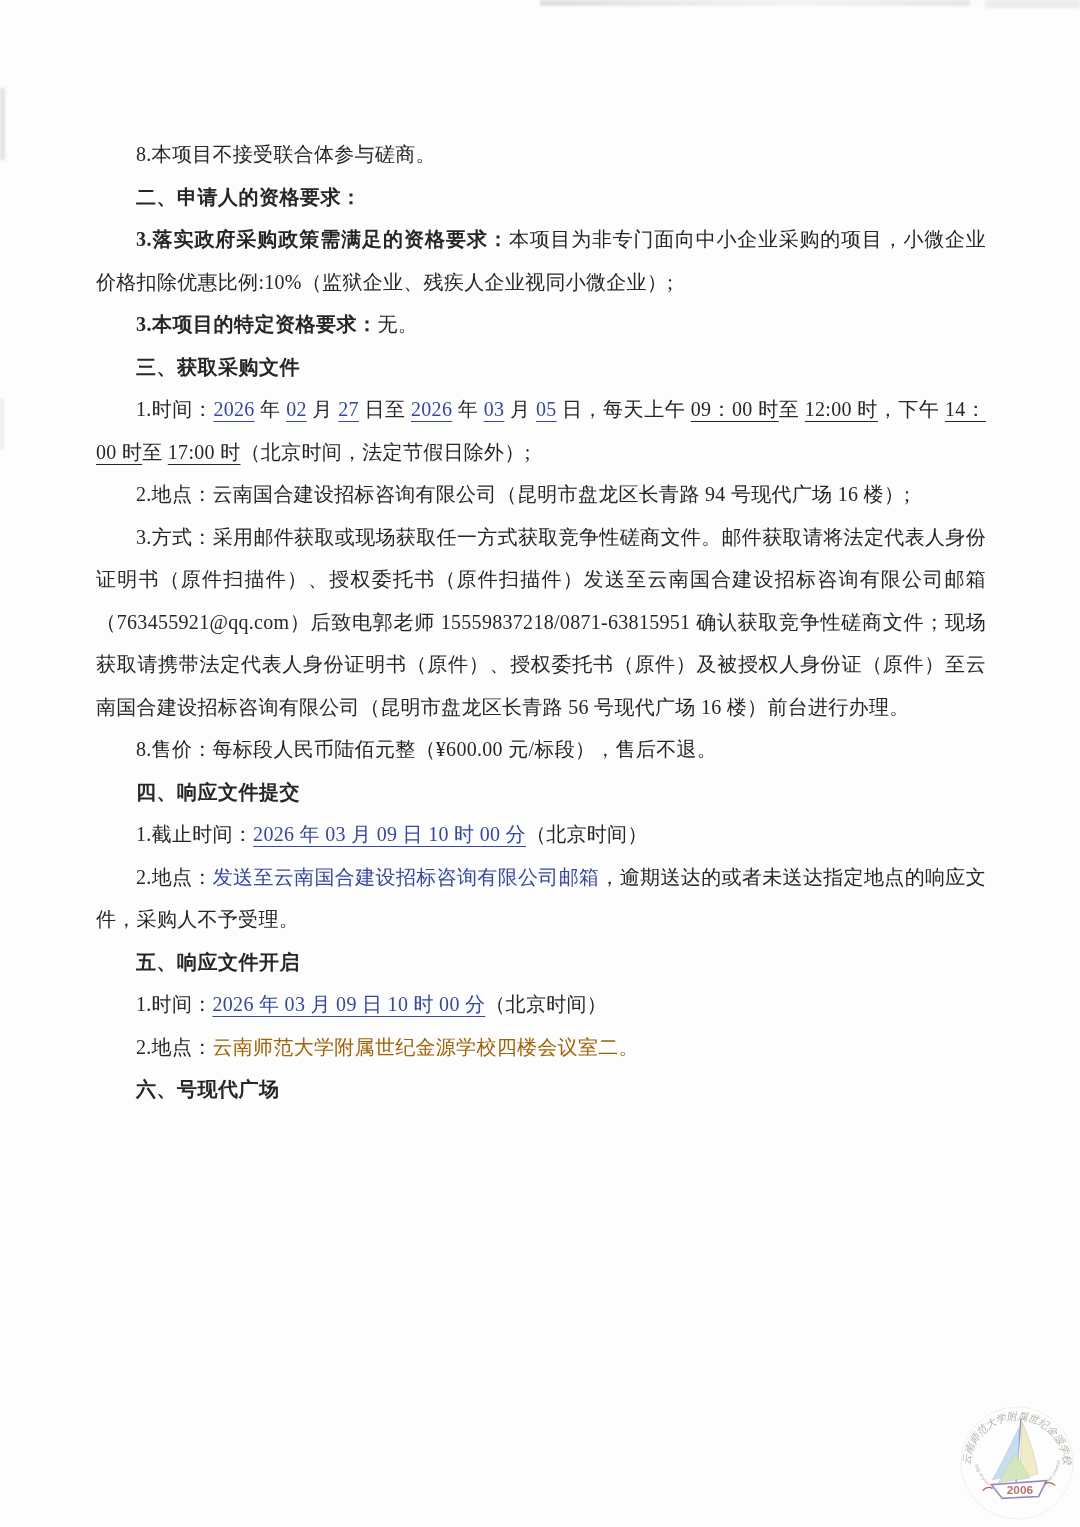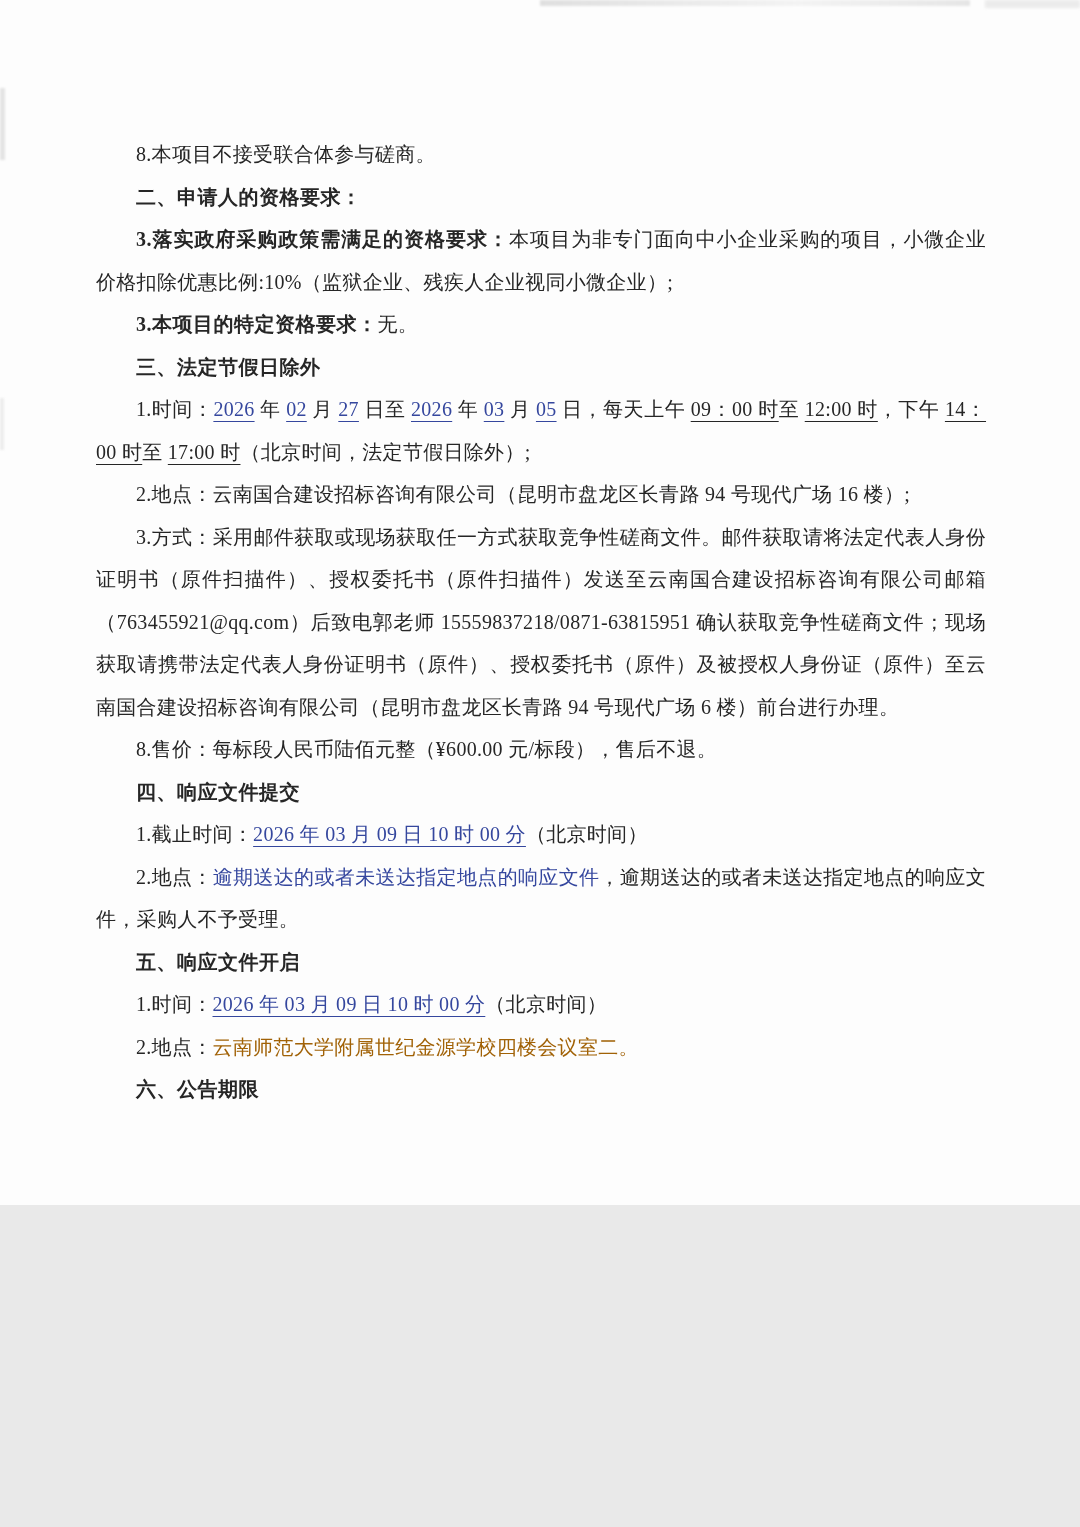--- a/index.html
+++ b/index.html
@@ -1,20 +1,20 @@
 <!DOCTYPE html>
 <html><head>
 <meta charset="utf-8">
 <style>
   * { margin: 0; padding: 0; box-sizing: border-box; }
   html, body { background: #e9e9e9; }
   .page {
     position: relative;
     width: 1080px;
-    height: 1205px;
+    height: 1527px;
     margin: 0 auto;
     background: #fdfdfd;
     overflow: hidden;
     font-family: "Liberation Serif", "DejaVu Serif", serif;
   }
   .doc-body {
     position: absolute;
     left: 96px;
     top: 133px;
     width: 890px;
@@ -56,32 +56,32 @@
   <div class="artifact artifact-top-1"></div>
   <div class="artifact artifact-top-2"></div>
   <div class="artifact artifact-left-1"></div>
   <div class="artifact artifact-left-2"></div>
 
   <div class="doc-body" id="doc-body" style="color: rgb(38, 38, 38);">
       <p><span>8.本项目不接受联合体参与磋商。</span></p>
       <p><span class="run-b">二、申请人的资格要求：</span></p>
       <p><span class="run-b">3.落实政府采购政策需满足的资格要求：</span><span>本项目为非专门面向中小企业采购的项目，小微企业价格扣除优惠比例:10%（监狱企业、残疾人企业视同小微企业）;</span></p>
       <p><span class="run-b">3.本项目的特定资格要求：</span><span>无。</span></p>
-      <p><span class="run-b">三、法定节假日除外</span></p>
+      <p><span class="run-b">三、获取采购文件</span></p>
       <p><span>1.时间：</span><span class="run-lu" style="color: rgb(53, 71, 158);">2026</span><span> 年 </span><span class="run-lu" style="color: rgb(53, 71, 158);">02</span><span> 月 </span><span class="run-lu" style="color: rgb(53, 71, 158);">27</span><span> 日至 </span><span class="run-lu" style="color: rgb(53, 71, 158);">2026</span><span> 年 </span><span class="run-lu" style="color: rgb(53, 71, 158);">03</span><span> 月 </span><span class="run-lu" style="color: rgb(53, 71, 158);">05</span><span> 日，每天上午 </span><span class="run-u">09：00 时</span><span>至 </span><span class="run-u">12:00 时</span><span>，下午 </span><span class="run-u">14：00 时</span><span>至 </span><span class="run-u">17:00 时</span><span>（北京时间，法定节假日除外）;</span></p>
       <p><span>2.地点：云南国合建设招标咨询有限公司（昆明市盘龙区长青路 94 号现代广场 16 楼）;</span></p>
-      <p><span>3.方式：采用邮件获取或现场获取任一方式获取竞争性磋商文件。邮件获取请将法定代表人身份证明书（原件扫描件）、授权委托书（原件扫描件）发送至云南国合建设招标咨询有限公司邮箱（763455921@qq.com）后致电郭老师 15559837218/0871-63815951 确认获取竞争性磋商文件；现场获取请携带法定代表人身份证明书（原件）、授权委托书（原件）及被授权人身份证（原件）至云南国合建设招标咨询有限公司（昆明市盘龙区长青路 94 号现代广场 6 楼）前台进行办理。</span></p>
+      <p><span>3.方式：采用邮件获取或现场获取任一方式获取竞争性磋商文件。邮件获取请将法定代表人身份证明书（原件扫描件）、授权委托书（原件扫描件）发送至云南国合建设招标咨询有限公司邮箱（763455921@qq.com）后致电郭老师 15559837218/0871-63815951 确认获取竞争性磋商文件；现场获取请携带法定代表人身份证明书（原件）、授权委托书（原件）及被授权人身份证（原件）至云南国合建设招标咨询有限公司（昆明市盘龙区长青路 56 号现代广场 16 楼）前台进行办理。</span></p>
       <p><span>8.售价：每标段人民币陆佰元整（¥600.00 元/标段），售后不退。</span></p>
       <p><span class="run-b">四、响应文件提交</span></p>
       <p><span>1.截止时间：</span><span class="run-lu" style="color: rgb(53, 71, 158);">2026 年 03 月 09 日 10 时 00 分</span><span>（北京时间）</span></p>
-      <p><span>2.地点：</span><span class="run-l" style="color: rgb(53, 71, 158);">逾期送达的或者未送达指定地点的响应文件</span><span>，逾期送达的或者未送达指定地点的响应文件，采购人不予受理。</span></p>
+      <p><span>2.地点：</span><span class="run-l" style="color: rgb(53, 71, 158);">发送至云南国合建设招标咨询有限公司邮箱</span><span>，逾期送达的或者未送达指定地点的响应文件，采购人不予受理。</span></p>
       <p><span class="run-b">五、响应文件开启</span></p>
       <p><span>1.时间：</span><span class="run-lu" style="color: rgb(53, 71, 158);">2026 年 03 月 09 日 10 时 00 分</span><span>（北京时间）</span></p>
       <p><span>2.地点：</span><span class="run-l" style="color: #a16207;">云南师范大学附属世纪金源学校四楼会议室二。</span></p>
-      <p><span class="run-b">六、公告期限</span></p>
+      <p><span class="run-b">六、号现代广场</span></p>
     </div>
 
   <svg class="watermark" viewBox="0 0 120 120" xmlns="http://www.w3.org/2000/svg">
     <defs>
       <path id="arcTop" d="M 12 64 A 48 48 0 0 1 108 64"></path>
       <path id="arcBottom" d="M 16 58 A 45 45 0 0 0 104 58"></path>
     </defs>
     <circle cx="60" cy="60" r="57" fill="none" stroke="#dcd8cf" stroke-width="0.8" opacity="0.55"></circle>
     <text font-size="10.5" fill="#8f8a7d" opacity="0.8" font-family="Liberation Serif, DejaVu Serif, serif" font-style="italic">
       <textPath href="#arcTop" startOffset="2">云南师范大学附属世纪金源学校</textPath>

